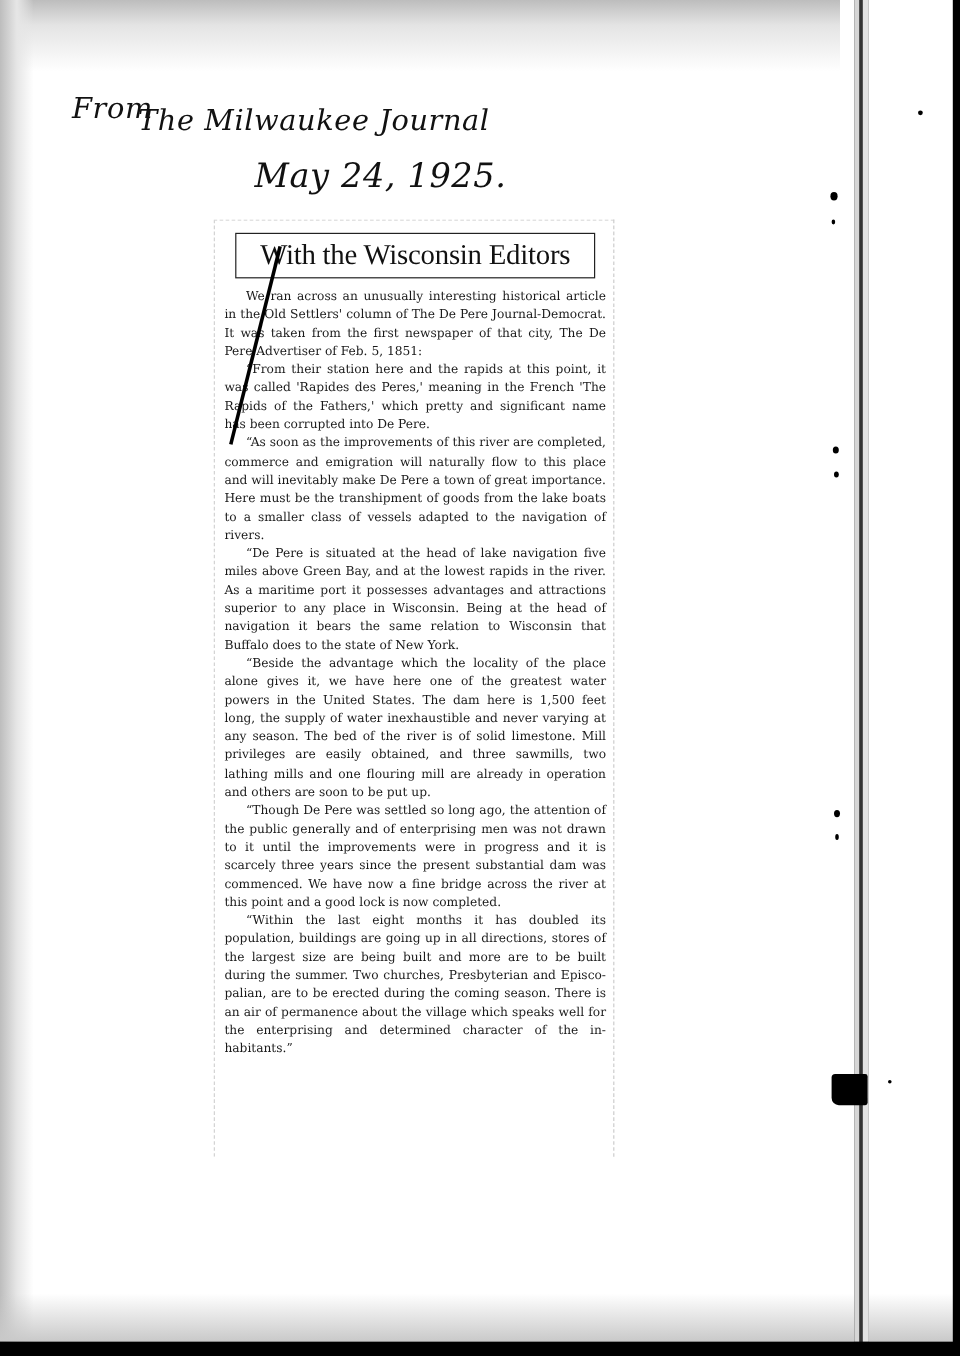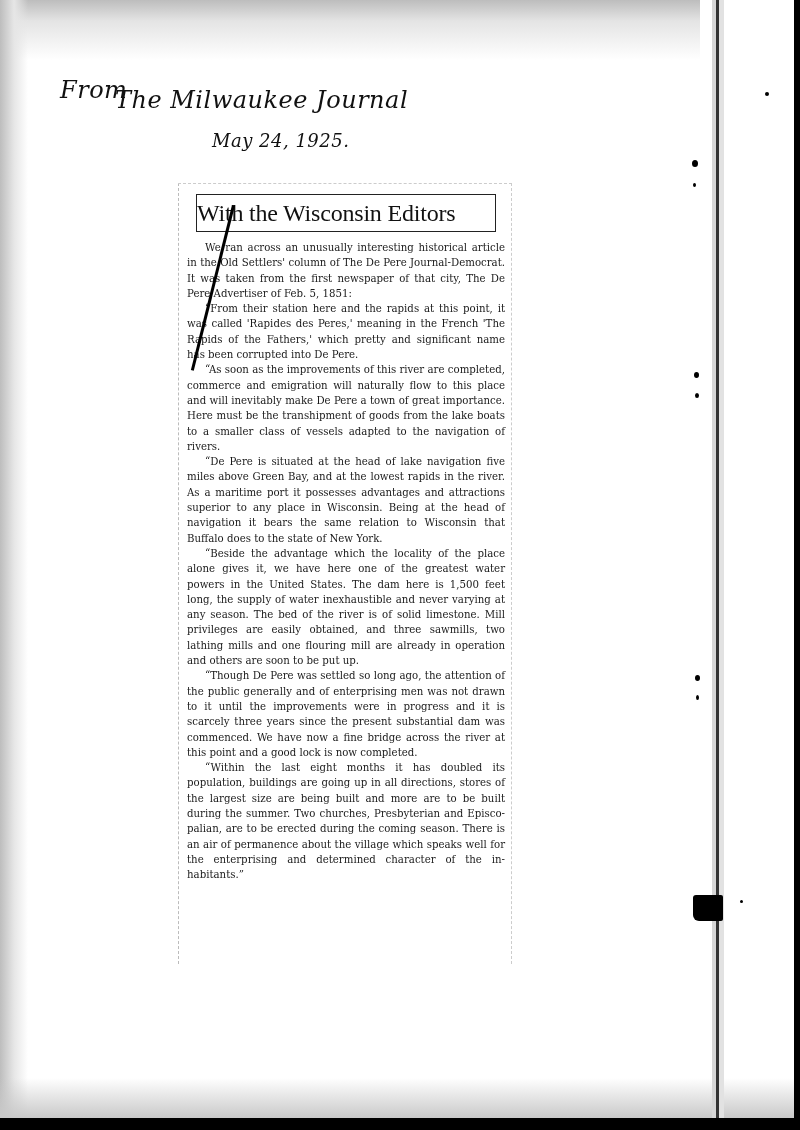--- a/index.html
+++ b/index.html
@@ -29,30 +29,30 @@
   }
   .tab-mark { position: absolute; left: 693px; top: 895px; width: 30px; height: 26px; background: #000; border-radius: 3px 2px 2px 6px; }
   .dot { position: absolute; width: 4px; height: 4px; background: #000; border-radius: 50%; }
 
   .handwriting {
     position: absolute; font-family: "DejaVu Serif", serif; font-style: italic;
     color: #111; letter-spacing: 0.5px;
   }
   .hw-from { left: 60px; top: 76px; font-size: 24px; }
   .hw-paper { left: 115px; top: 86px; font-size: 24px; }
-  .hw-date { left: 212px; top: 130px; font-size: 18px; }
+  .hw-date { left: 212px; top: 130px; font-size: 28px; }
 
   .clipping {
     position: absolute; left: 178px; top: 183px; width: 332px; height: 780px;
     border-left: 1px dashed #bbb; border-top: 1px dashed #ccc; border-right: 1px dashed #ccc;
   }
   .headline-box {
     position: absolute; left: 196px; top: 194px; width: 300px; height: 38px;
     border: 1px solid #222; box-sizing: border-box;
-    display: flex; align-items: center; justify-content: flex-start;
+    display: flex; align-items: center; justify-content: center;
   }
   .headline {
     font-family: "Liberation Serif", serif; font-size: 24px; font-weight: normal; margin: 0;
     letter-spacing: -0.2px; white-space: nowrap;
   }
   .article {
     position: absolute; left: 187px; top: 240px; width: 318px;
     font-family: "DejaVu Serif", serif; font-size: 10.2px; line-height: 15.3px;
     text-align: justify; color: #1a1a1a;
   }

